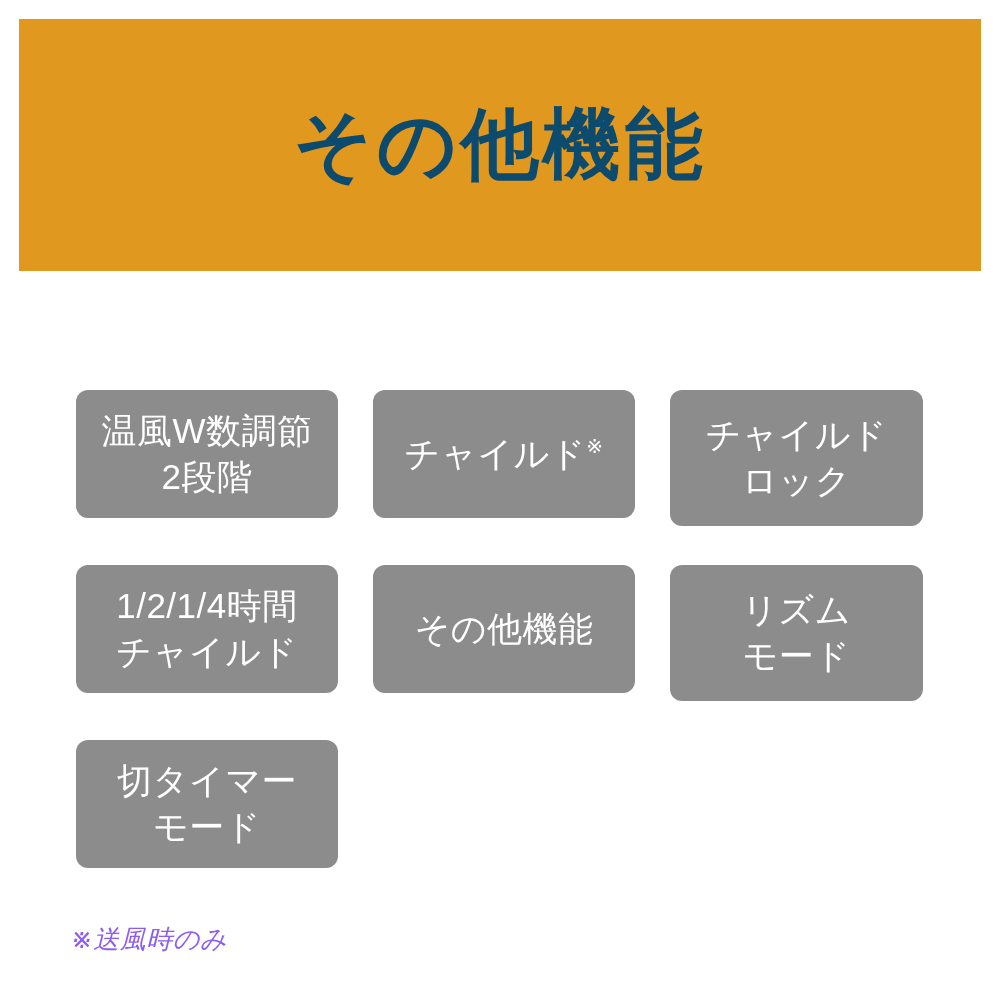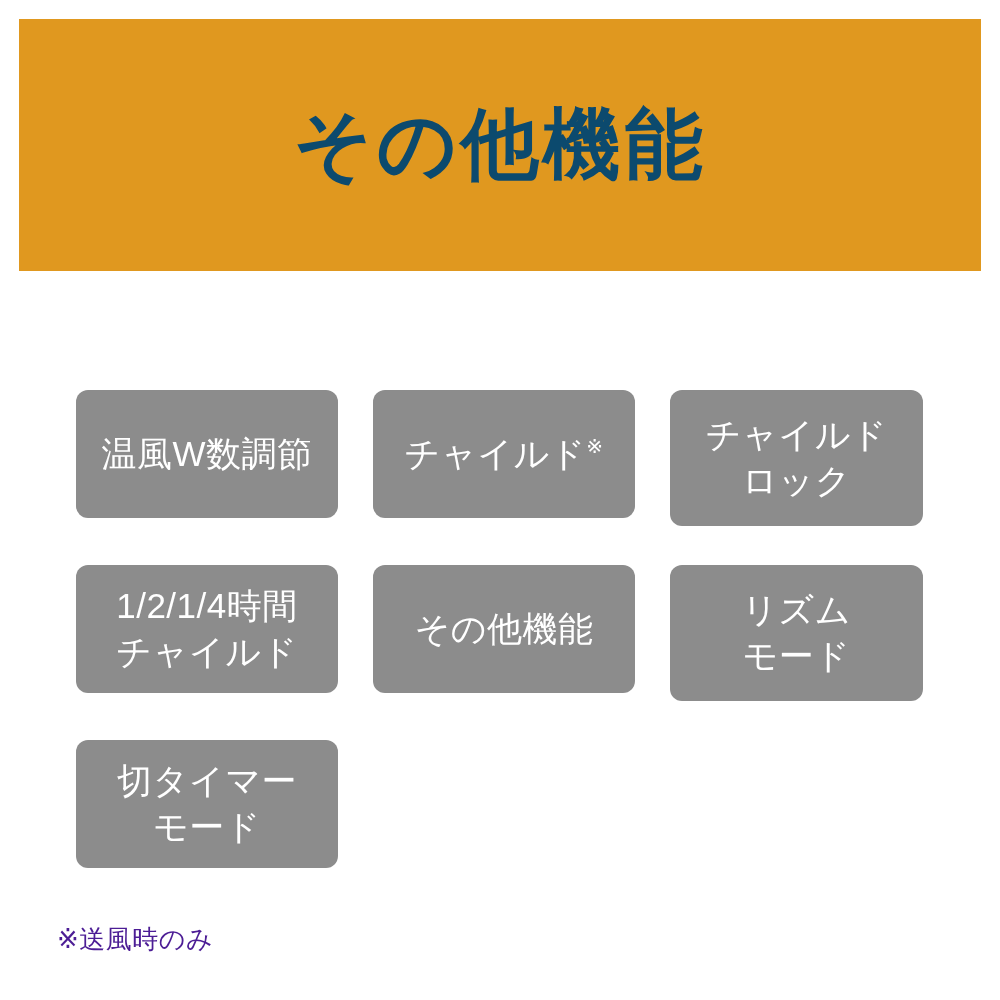--- a/index.html
+++ b/index.html
@@ -77,42 +77,44 @@
     white-space: nowrap;
     display: block;
   }
   .sup-mark {
     font-size: 20px;
     vertical-align: super;
     line-height: 1;
   }
   .footnote {
     position: absolute;
-    left: 57px;
+    left: 71px;
     top: 922px;
     font-size: 26px;
-    color: #4c1d95;
+    color: #8b5cf6;
     letter-spacing: 0.5px;
     white-space: nowrap;
+    font-style: italic;
   }
 </style>
 </head>
 <body>
 
 <div class="page">
 
   <div class="header-band">
     <div class="header-title">その他機能</div>
   </div>
 
   <div class="features">
 
     <div class="feature-row">
       <div class="feature-card w-wide">
         <span class="card-line">温風W数調節</span>
+        <span class="card-line">2段階</span>
       </div>
       <div class="feature-card w-wide">
         <span class="card-line"><span>チャイルド</span><span class="sup-mark">※</span></span>
       </div>
       <div class="feature-card w-narrow">
         <span class="card-line">チャイルド</span>
         <span class="card-line">ロック</span>
       </div>
     </div>
 

